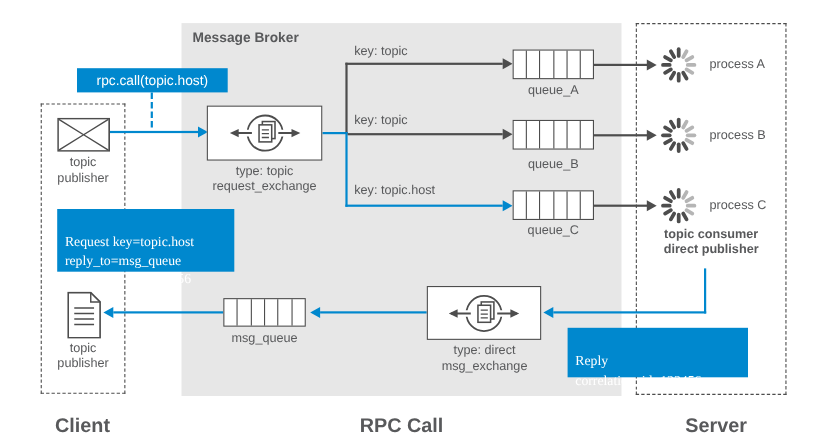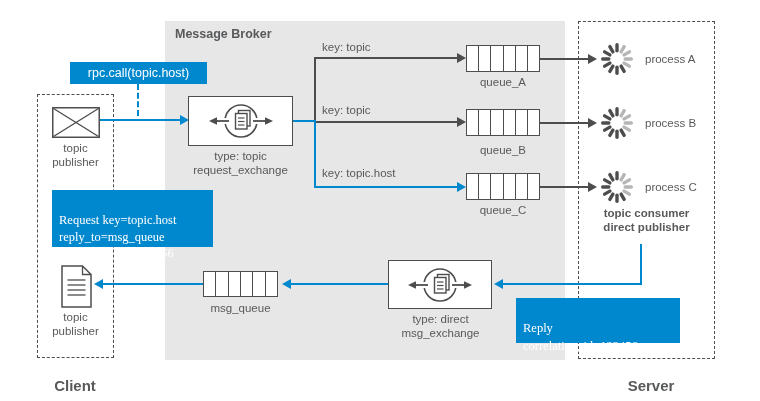--- a/index.html
+++ b/index.html
@@ -10,21 +10,21 @@
   .abs { position:absolute; }
 
   
   .broker-area { background:#e7e7e7; }
   .dashed-box { border:1px dashed #4d4d4d; background:transparent; }
 
   
   .title { font-size:12.5px; font-weight:bold; color:#58595b; }
   .lbl { font-size:11.5px; color:#58595b; line-height:13.5px; text-align:center; }
   .lbl-left { font-size:11.5px; color:#58595b; line-height:13.5px; }
-  .section-lbl { font-size:15px; font-weight:bold; color:#58595b; text-align:center; }
+  .section-lbl { font-size:18px; font-weight:bold; color:#58595b; text-align:center; }
 
   
   .bluebox { background:#0088ce; color:#fff; font-size:12.5px; line-height:18px; font-weight:500; }
   .bluebox.center { display:flex; align-items:center; justify-content:center; }
   .bluebox.padded { padding:22px 7px;font-family:Liberation Serif, serif; }
 
   
   .exchange-box { background:#fff; border:1.6px solid #4d4d4d; display:flex; align-items:center; justify-content:center; }
   .queue { background:#fff; border:1.6px solid #4d4d4d; display:flex; }
   .queue .cell { flex:1; border-right:1.6px solid #4d4d4d; }
@@ -265,15 +265,16 @@
     <div>reply_to=msg_queue</div>
     <div>correlation_id=123456</div>
   </div>
 
   <div class="abs bluebox padded" style="left:516px; top:298px; width:164px; height:45px; line-height:17.5px;">
     <div>Reply</div>
     <div>correlation_id=123456</div>
   </div>
 
   <div class="abs section-lbl" style="left:35px; top:377px; width:80px;">Client</div>
+  <div class="abs section-lbl" style="left:315px; top:377px; width:100px;">RPC Call</div>
   <div class="abs section-lbl" style="left:611px; top:377px; width:80px;">Server</div>
 
 </div>
 
 </body></html>

